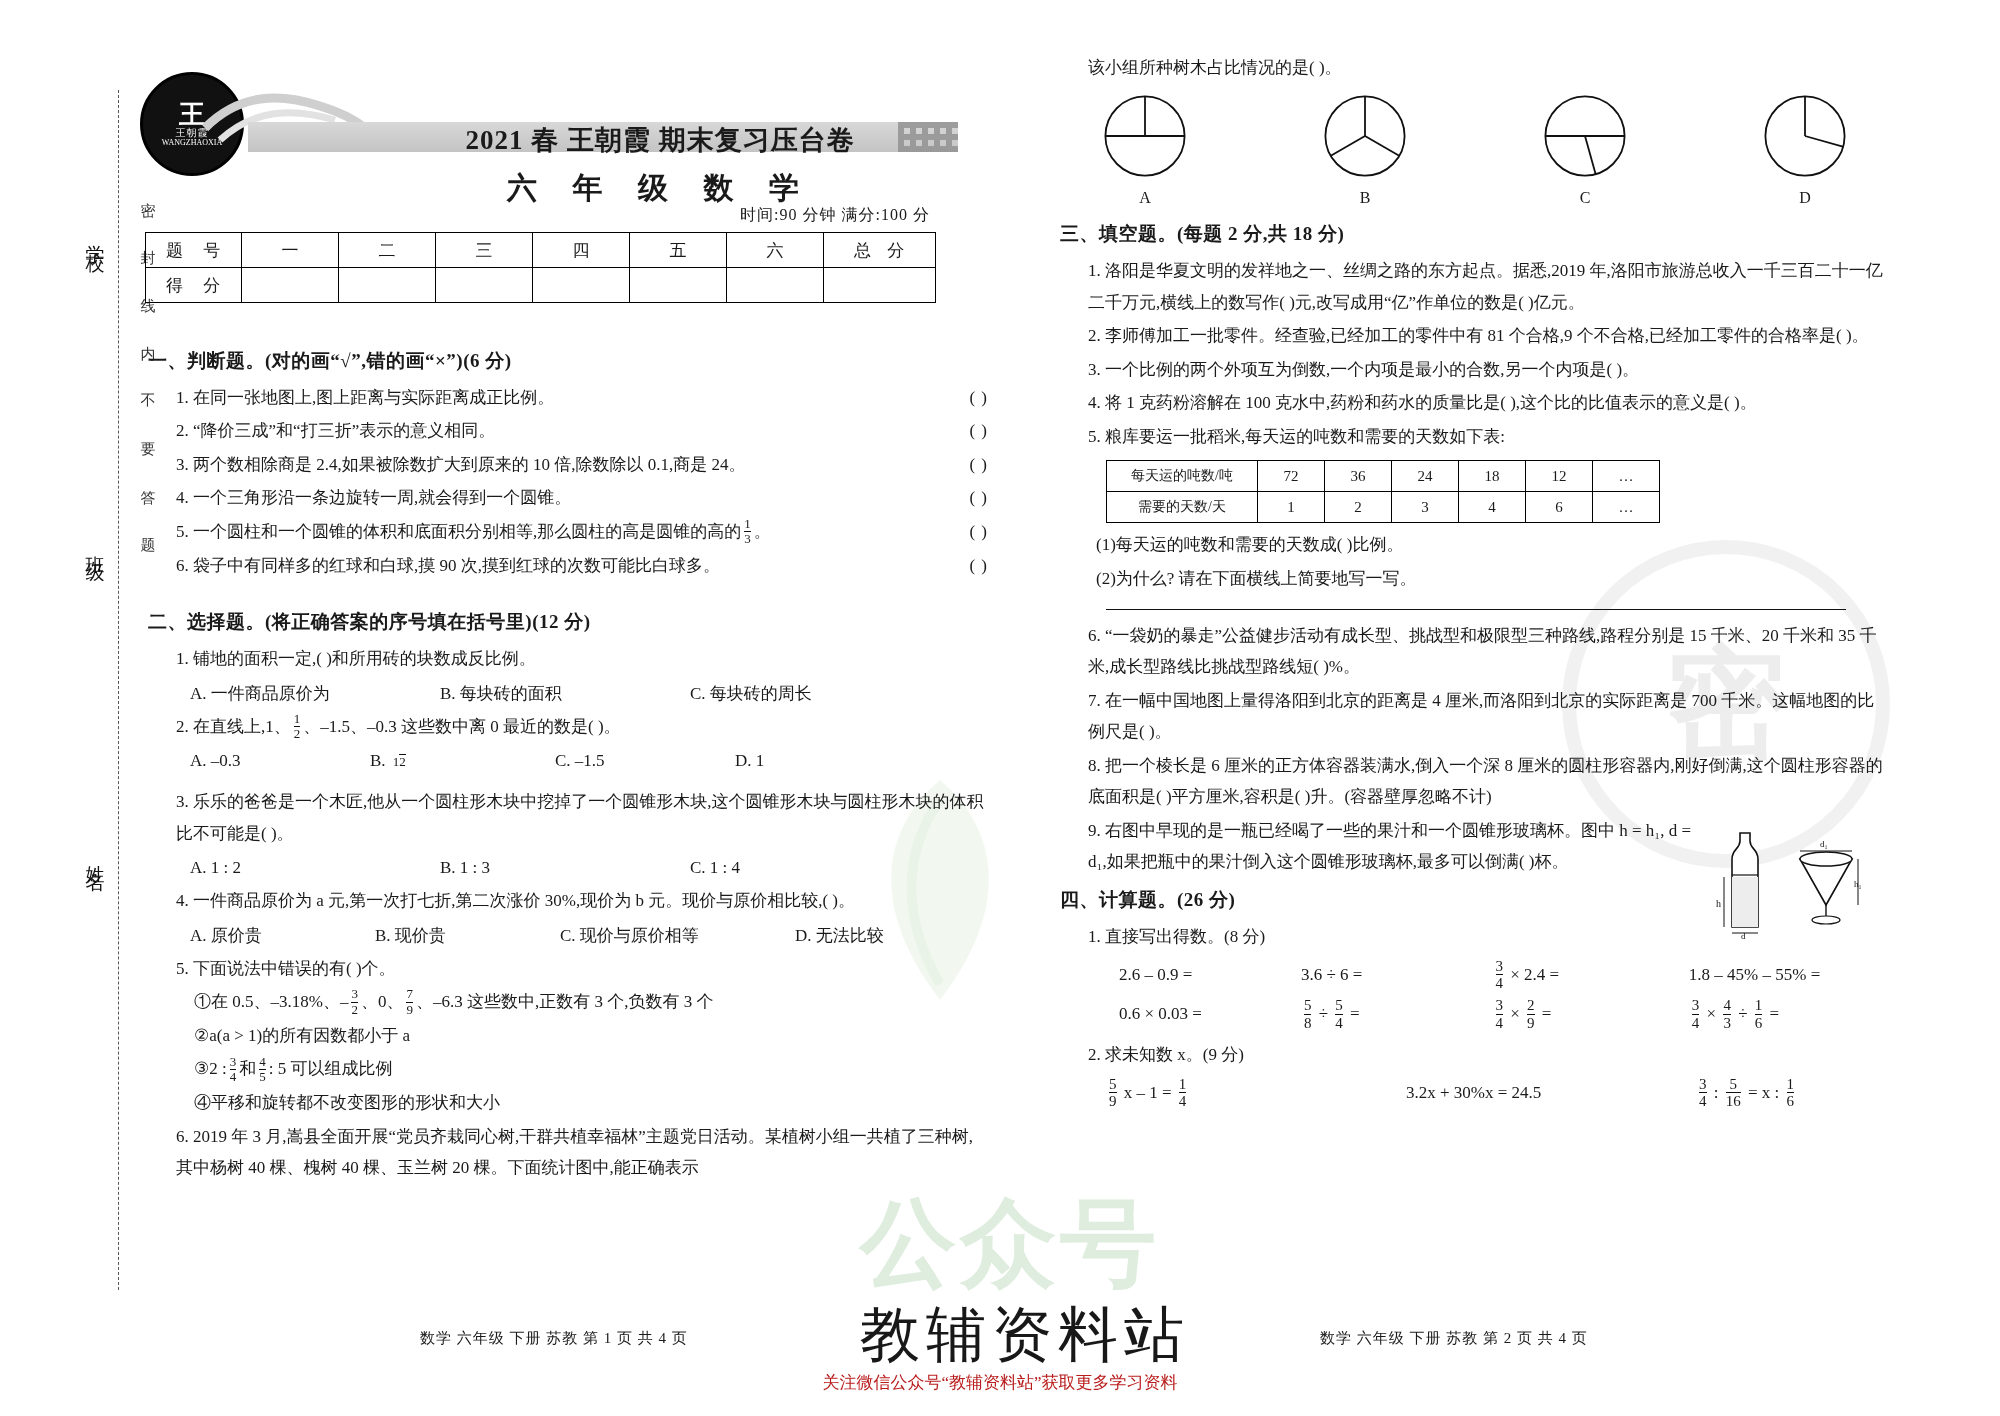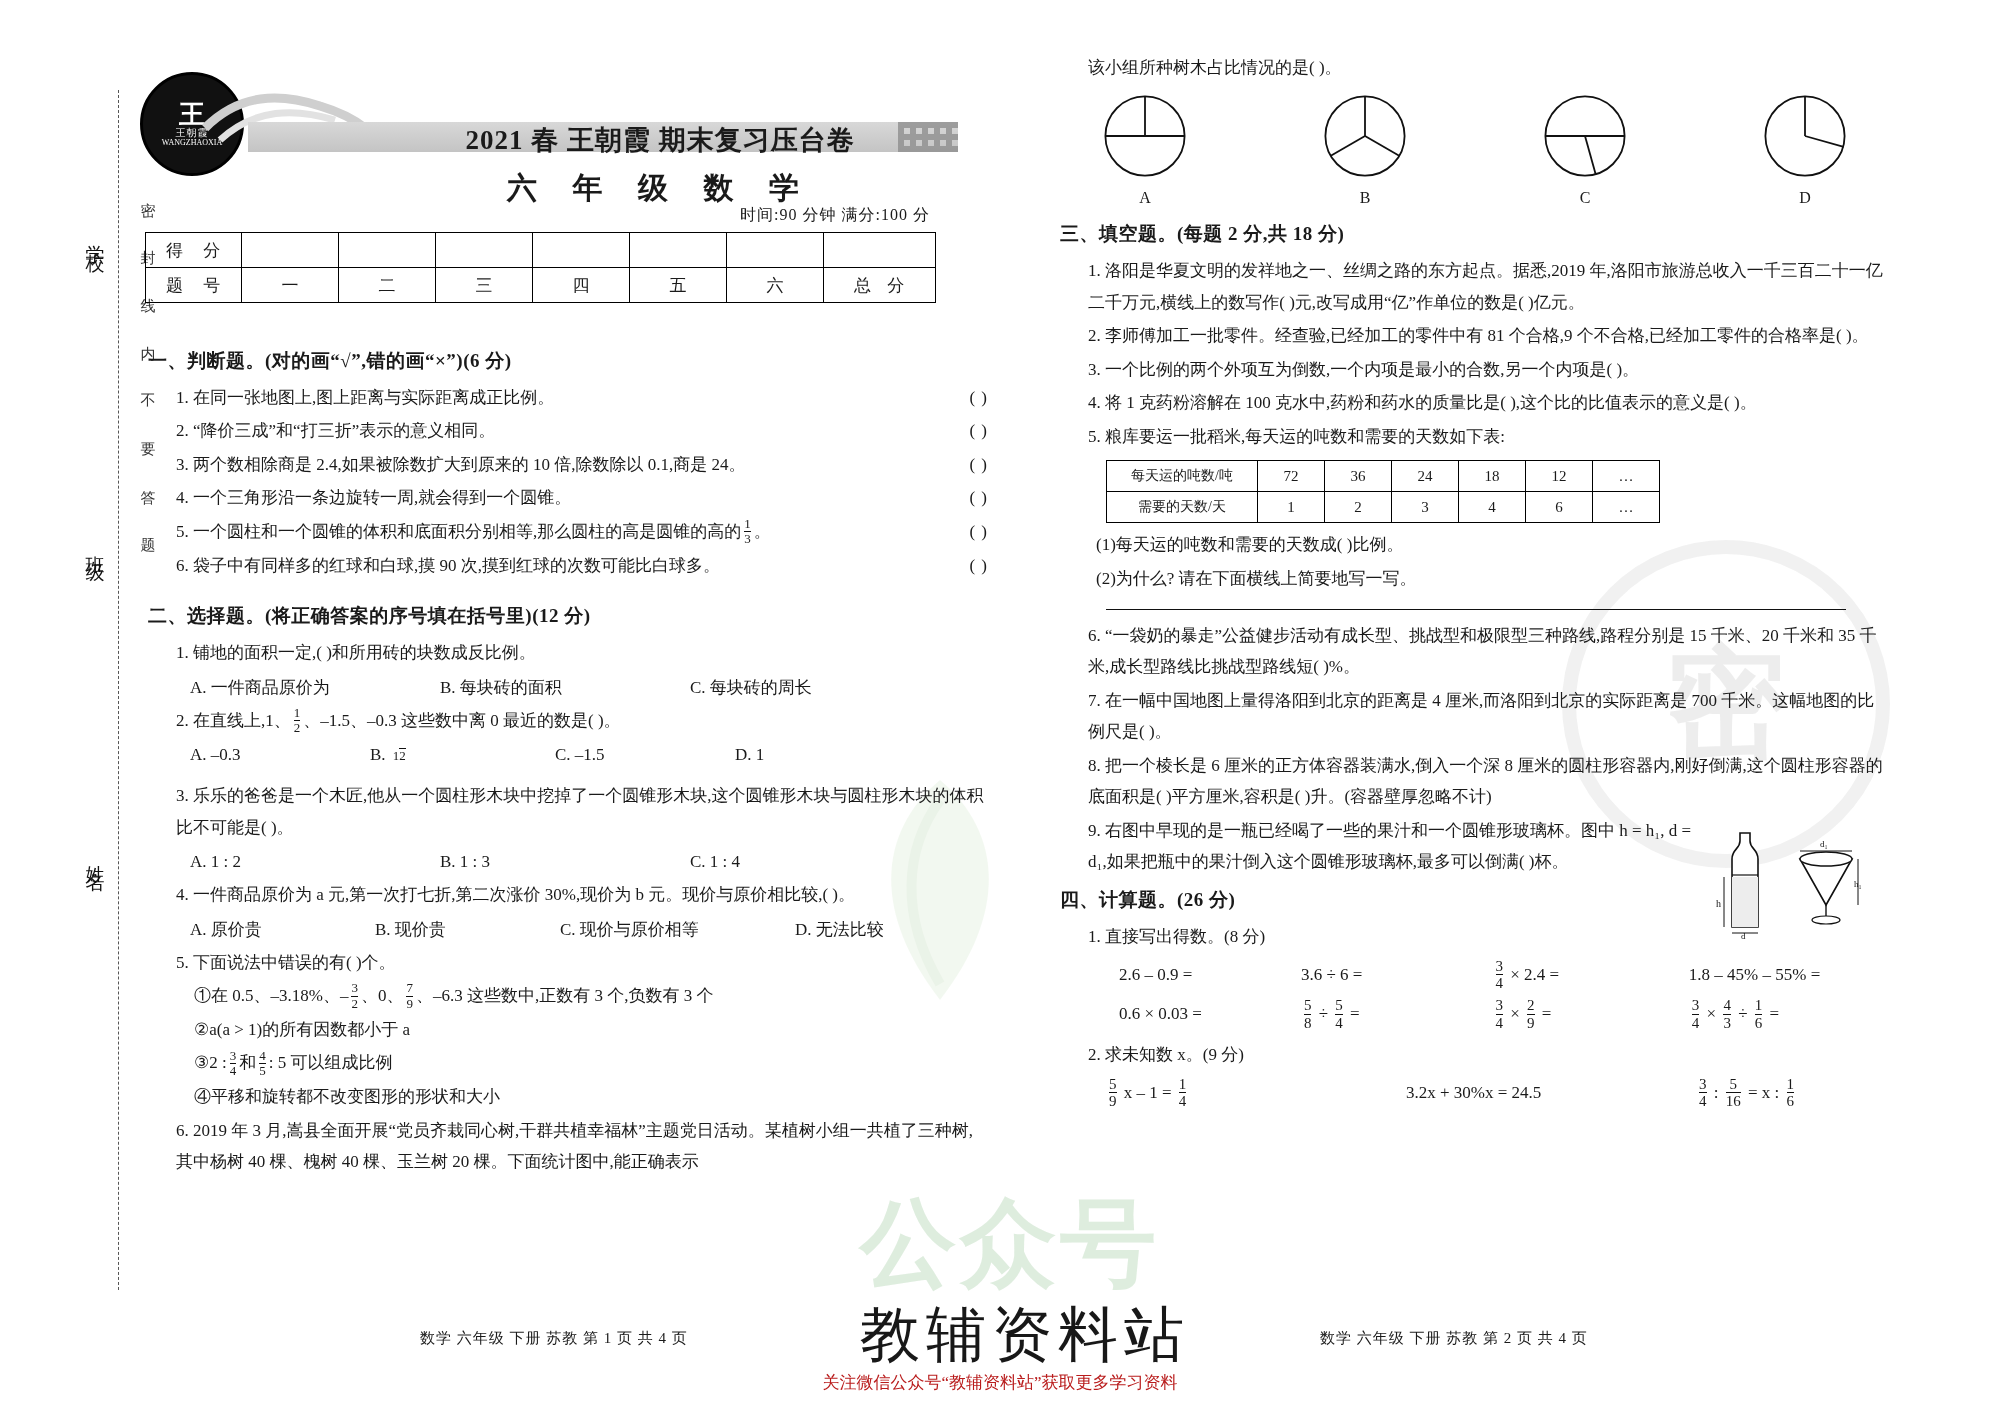--- a/index.html
+++ b/index.html
@@ -166,39 +166,39 @@
   </svg>
 
   <div class="title-band"></div>
   <div class="title-main">2021 春 王朝霞 期末复习压台卷</div>
   <div class="subject">六 年 级 数 学</div>
   <div class="time-score">时间:90 分钟    满分:100 分</div>
 
   <table class="score-table">
     <tbody>
         <tr>
-      <td class="head">得  分</td>
-      <td></td>
-      <td></td>
-      <td></td>
-      <td></td>
-      <td></td>
-      <td></td>
-      <td></td>
-    </tr>
-    <tr>
       <td class="head">题  号</td>
       <td class="col">一</td>
       <td class="col">二</td>
       <td class="col">三</td>
       <td class="col">四</td>
       <td class="col">五</td>
       <td class="col">六</td>
       <td class="total">总  分</td>
     </tr>
+    <tr>
+      <td class="head">得  分</td>
+      <td></td>
+      <td></td>
+      <td></td>
+      <td></td>
+      <td></td>
+      <td></td>
+      <td></td>
+    </tr>
   </tbody>
     </table>
 
   <div class="col-left">
 
     <div class="sec-h">一、判断题。(对的画“√”,错的画“×”)(6 分)</div>
     <div class="q">
       <span class="paren">(      )</span>
       <span class="idt">1. 在同一张地图上,图上距离与实际距离成正比例。</span>
     </div>
@@ -219,21 +219,21 @@
       <span class="idt">5. 一个圆柱和一个圆锥的体积和底面积分别相等,那么圆柱的高是圆锥的高的<span class="frac">
             <span>1</span>
             <span class="den">3</span>
           </span>。</span>
     </div>
     <div class="q">
       <span class="paren">(      )</span>
       <span class="idt">6. 袋子中有同样多的红球和白球,摸 90 次,摸到红球的次数可能比白球多。</span>
     </div>
 
-    <div class="sec-h" style="margin-top:22px">二、选择题。(将正确答案的序号填在括号里)(12 分)</div>
+    <div class="sec-h" style="margin-top:28px">二、选择题。(将正确答案的序号填在括号里)(12 分)</div>
 
     <div class="q">
         <span class="idt">1. 铺地的面积一定,(      )和所用砖的块数成反比例。</span>
       </div>
     <div class="opts">
       <span style="width:250px">A. 一件商品原价为</span>
       <span style="width:250px">B. 每块砖的面积</span>
       <span>C. 每块砖的周长</span>
     </div>
 

